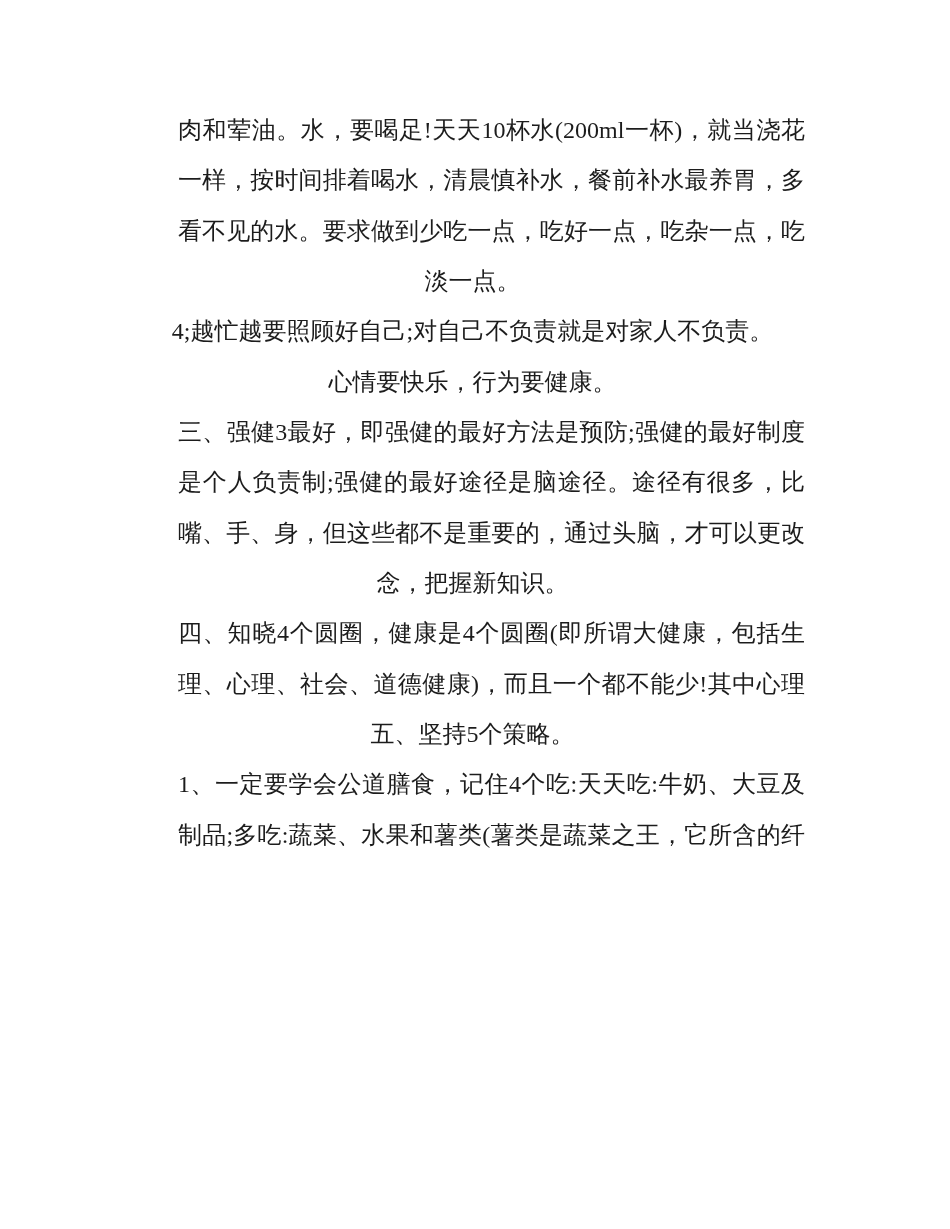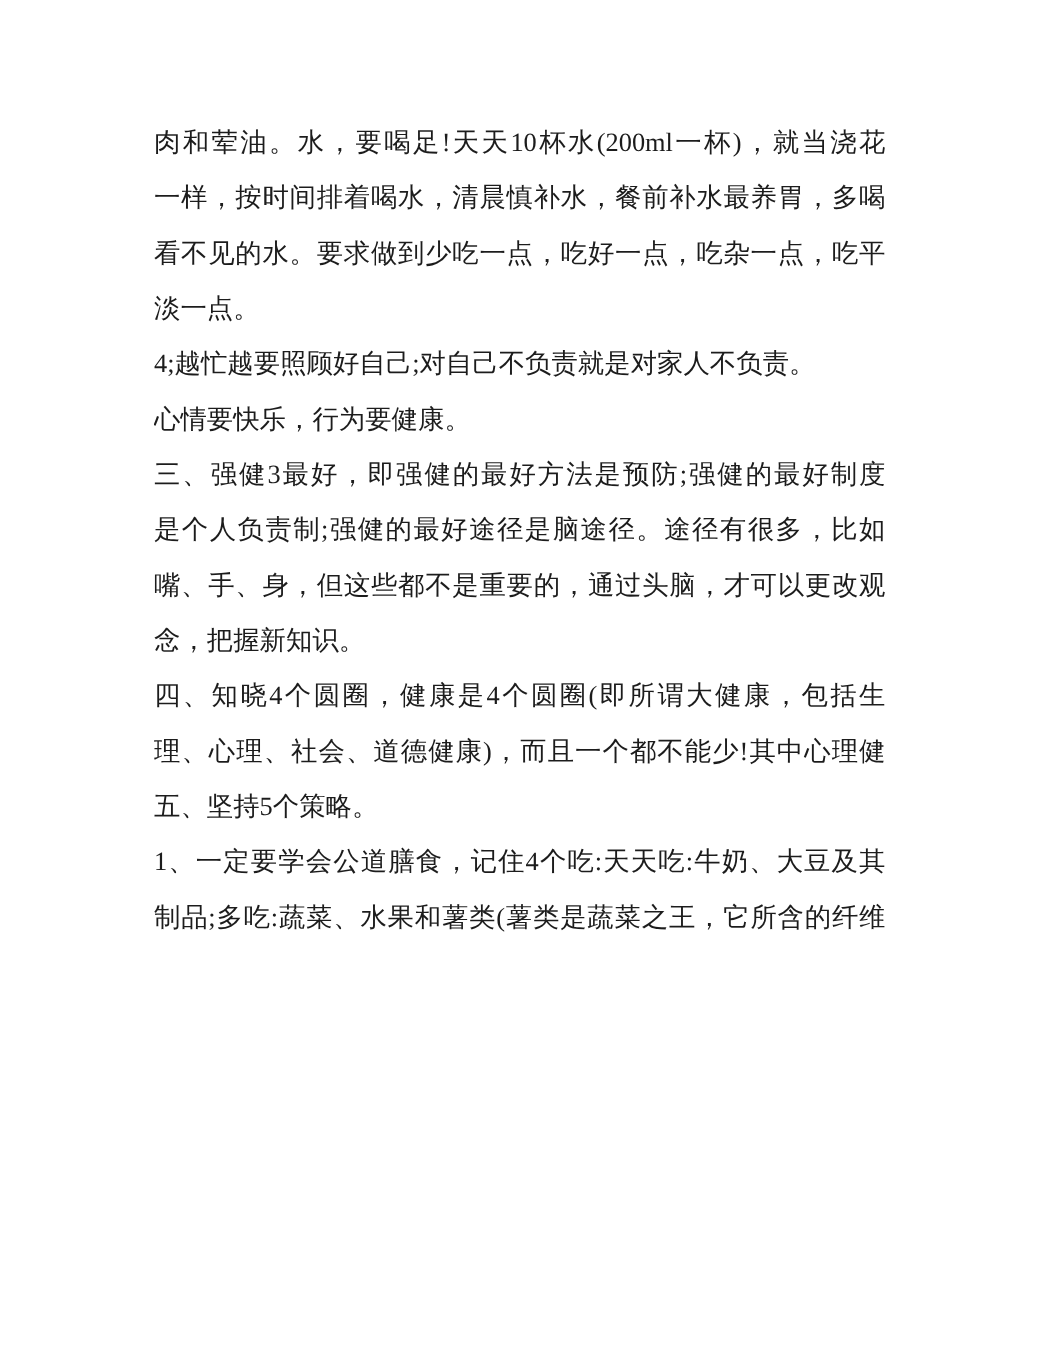--- a/index.html
+++ b/index.html
@@ -31,24 +31,25 @@
     overflow: hidden;
     text-align: left;
     white-space: nowrap;
   }
   
   .line.j {
     white-space: normal;
     text-align: justify;
     text-align-last: justify;
     word-break: break-all;
+    margin-left: 38px;
   }
   
   .line.e {
-    text-align: left;
+    text-align: center;
   }
 </style>
 </head>
 <body>
 
 <div class="page">
   <div class="textblock">
     <p class="line j">肉和荤油。水，要喝足!天天10杯水(200ml一杯)，就当浇花</p>
     <p class="line j">一样，按时间排着喝水，清晨慎补水，餐前补水最养胃，多喝</p>
     <p class="line j">看不见的水。要求做到少吃一点，吃好一点，吃杂一点，吃平</p>

